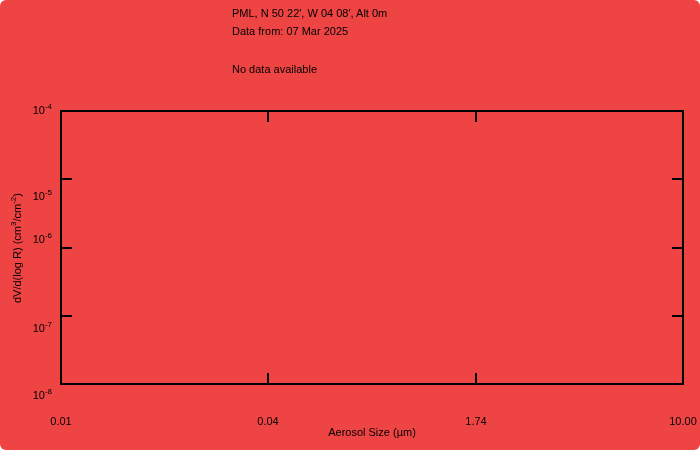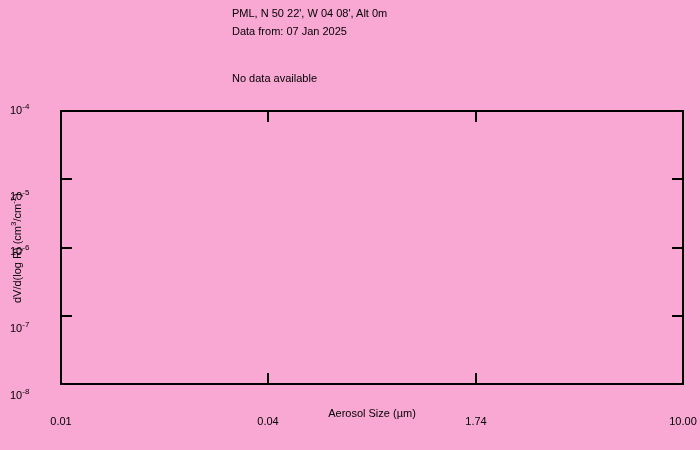--- a/index.html
+++ b/index.html
@@ -4,35 +4,36 @@
 <style>
   html, body {
     margin: 0;
     padding: 0;
     background: #ffffff;
   }
   .screen {
     position: relative;
     width: 700px;
     height: 450px;
-    background: #f9a8d4;
+    background: #ef4444;
     font-family: "Liberation Sans", sans-serif;
     color: #000000;
     overflow: hidden;
+    border-radius: 6px;
   }
   .header {
     position: absolute;
     left: 232px;
     top: 4px;
     font-size: 11px;
     line-height: 18px;
     white-space: nowrap;
   }
   .header .status {
-    margin-top: 29px;
+    margin-top: 20px;
   }
   .plot-area {
     position: absolute;
     left: 60px;
     top: 110px;
     width: 620px;
     height: 271px;
     border: 2px solid #000000;
   }
   .tick {
@@ -45,42 +46,42 @@
   .tick.top    { top: 0; }
   .tick.bottom { bottom: 0; }
   .tick.left   { left: 0; }
   .tick.right  { right: 0; }
   .ytick-label {
     position: absolute;
     left: 10px;
     width: 42px;
     height: 14px;
     line-height: 14px;
-    text-align: left;
+    text-align: right;
     font-size: 11px;
     white-space: nowrap;
   }
   .ytick-label sup, .ylabel sup {
     font-size: 8px;
     line-height: 0;
   }
   .xtick-label {
     position: absolute;
     top: 414px;
     width: 60px;
     height: 14px;
     line-height: 14px;
     text-align: center;
     font-size: 11px;
     white-space: nowrap;
   }
   .xtitle {
     position: absolute;
     left: 272px;
-    top: 407px;
+    top: 426px;
     width: 200px;
     text-align: center;
     font-size: 11px;
     white-space: nowrap;
   }
   .ylabel-wrap {
     position: absolute;
     left: 5px;
     top: 110px;
     width: 24px;
@@ -95,31 +96,31 @@
     white-space: nowrap;
   }
 </style>
 </head>
 <body>
 
 <div class="screen">
 
   <div class="header">
     <div>PML, N 50 22', W 04 08', Alt 0m</div>
-    <div>Data from: 07 Jan 2025</div>
+    <div>Data from: 07 Mar 2025</div>
     <div class="status">No data available</div>
   </div>
 
   <div class="ylabel-wrap">
     <span class="ylabel"><span>dV/d(log R) (cm</span><sup>3</sup><span>/cm</span><sup>-2</sup><span>)</span></span>
   </div>
 
   <div class="ytick-label" style="top:103px"><span>10</span><sup>-4</sup></div>
   <div class="ytick-label" style="top:189px"><span>10</span><sup>-5</sup></div>
-  <div class="ytick-label" style="top:244px"><span>10</span><sup>-6</sup></div>
+  <div class="ytick-label" style="top:232px"><span>10</span><sup>-6</sup></div>
   <div class="ytick-label" style="top:321px"><span>10</span><sup>-7</sup></div>
   <div class="ytick-label" style="top:388px"><span>10</span><sup>-8</sup></div>
 
   <div class="plot-area">
     <i class="tick vert top" style="left:205px"></i>
     <i class="tick vert top" style="left:413px"></i>
     <i class="tick vert bottom" style="left:205px"></i>
     <i class="tick vert bottom" style="left:413px"></i>
     <i class="tick horz left" style="top:66px"></i>
     <i class="tick horz left" style="top:135px"></i>

